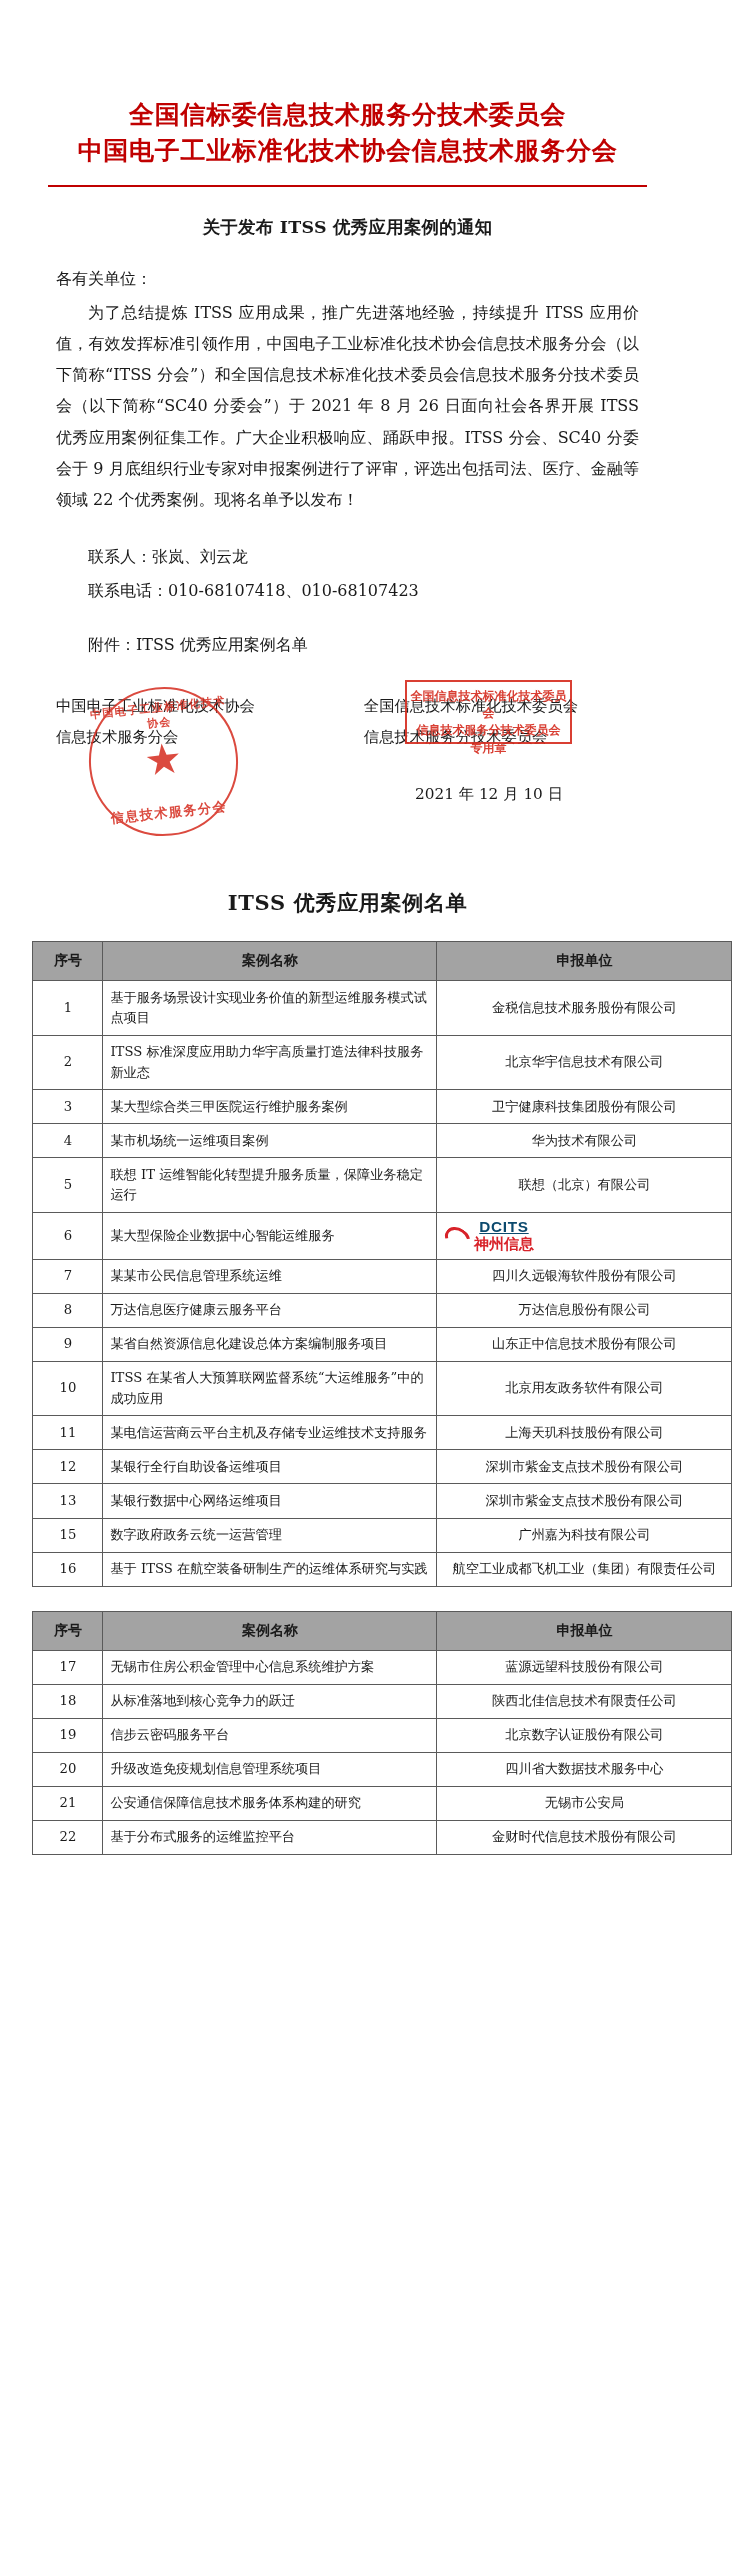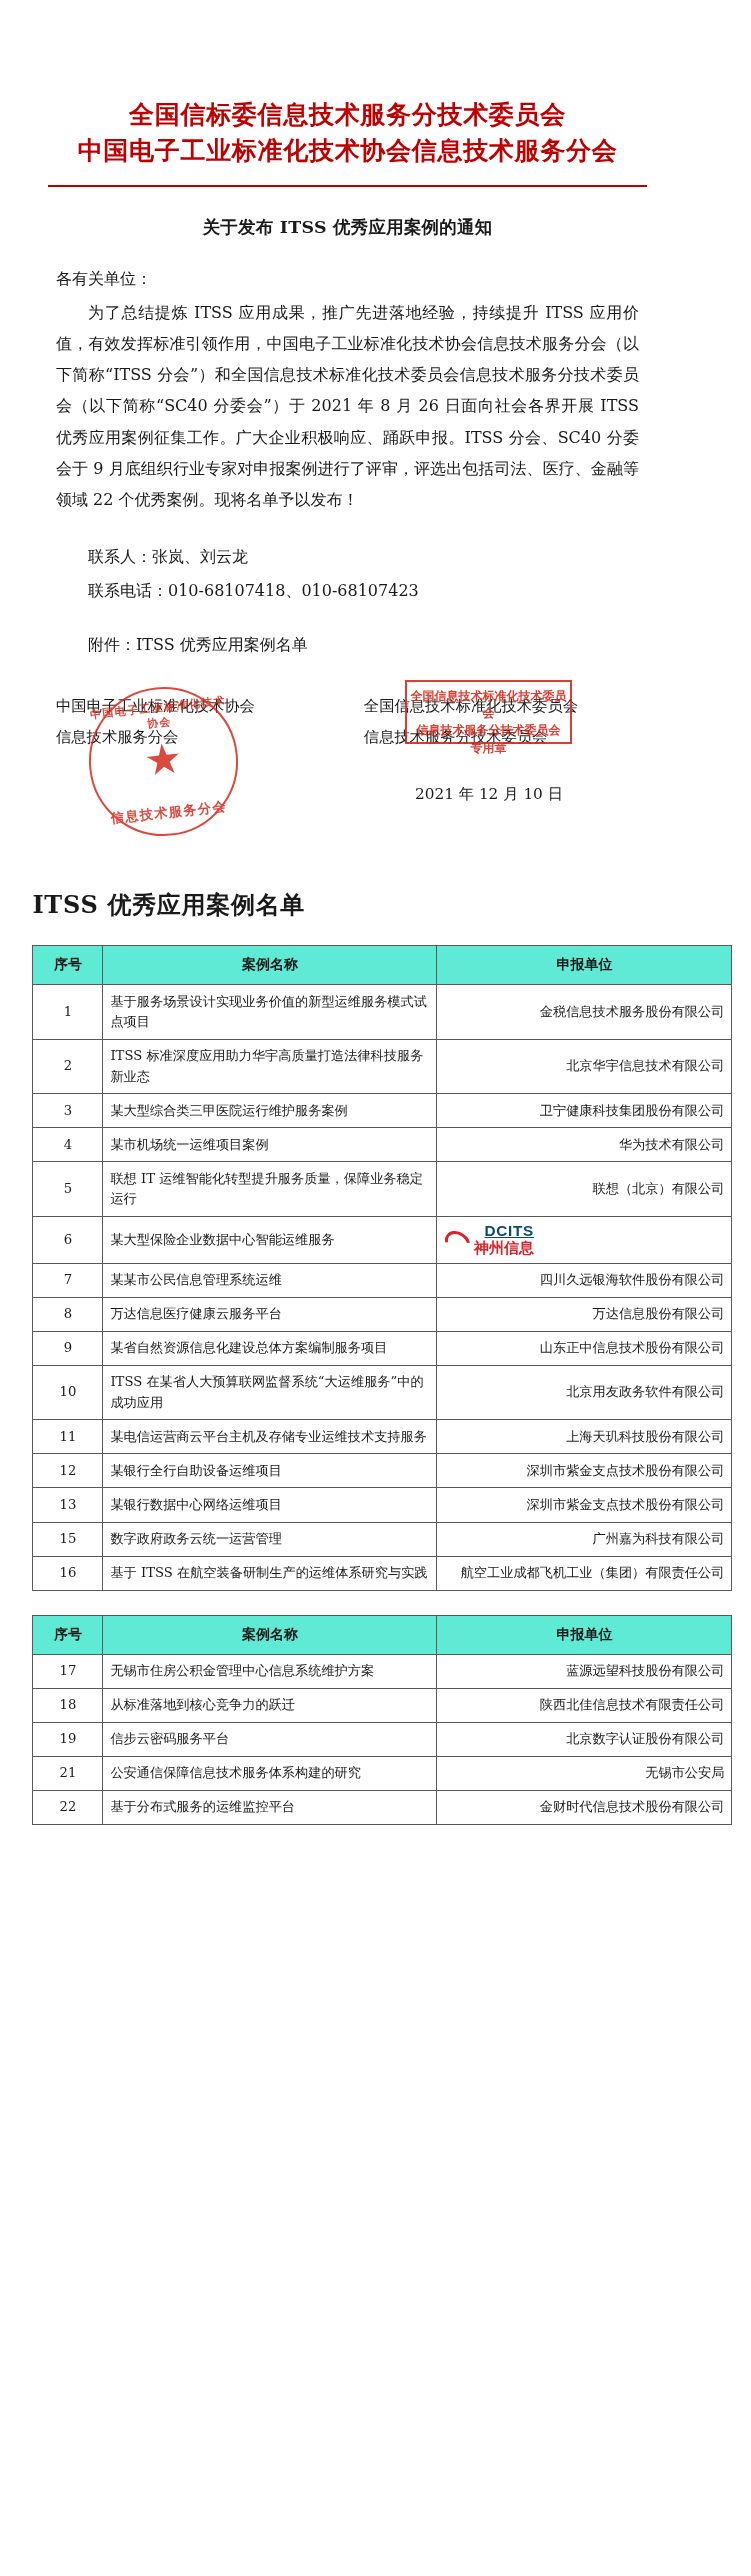--- a/index.html
+++ b/index.html
@@ -157,21 +157,22 @@
     box-sizing: border-box;
     opacity: 0.9;
   }
 
   
   .list-section {
     margin-top: 42px;
     padding: 0 26.4px 42px 26.4px;
   }
   .list-title {
-    font-size: 24px;
+    text-align: center;
+    font-size: 21px;
     font-weight: bold;
     margin: 14px 0 24px 0;
     letter-spacing: 0.7px;
   }
   table.case-table {
     width: 698px;
     margin: 0 auto;
     border-collapse: collapse;
     font-size: 13.2px;
     table-layout: fixed;
@@ -179,29 +180,29 @@
   table.case-table th,
   table.case-table td {
     border: 0.7px solid #5a5a5a;
     padding: 6.3px 7px;
     line-height: 1.55;
     vertical-align: middle;
   }
   table.case-table th {
     text-align: center;
     font-weight: bold;
-    background: #5eead4;
+    background: #a3a3a3;
     font-size: 14px;
     padding: 8.3px 5.6px;
   }
   col.c-idx { width: 70px; }
   col.c-name { width: 334px; }
   col.c-org { width: 295px; }
   td.idx { text-align: center; }
-  td.org { text-align: right; }
+  td.org { text-align: center; }
   td.name { text-align: left; }
 
   .table-gap { height: 24px; }
 
   
   .dcits {
     display: flex;
     align-items: center;
     gap: 5.6px;
   }
@@ -414,20 +415,25 @@
             <td class="idx">18</td>
             <td class="name">从标准落地到核心竞争力的跃迁</td>
             <td class="org">陕西北佳信息技术有限责任公司</td>
           </tr>
           <tr>
             <td class="idx">19</td>
             <td class="name">信步云密码服务平台</td>
             <td class="org">北京数字认证股份有限公司</td>
           </tr>
           <tr>
+            <td class="idx">20</td>
+            <td class="name">升级改造免疫规划信息管理系统项目</td>
+            <td class="org">四川省大数据技术服务中心</td>
+          </tr>
+          <tr>
             <td class="idx">21</td>
             <td class="name">公安通信保障信息技术服务体系构建的研究</td>
             <td class="org">无锡市公安局</td>
           </tr>
           <tr>
             <td class="idx">22</td>
             <td class="name">基于分布式服务的运维监控平台</td>
             <td class="org">金财时代信息技术股份有限公司</td>
           </tr>
         </tbody>

